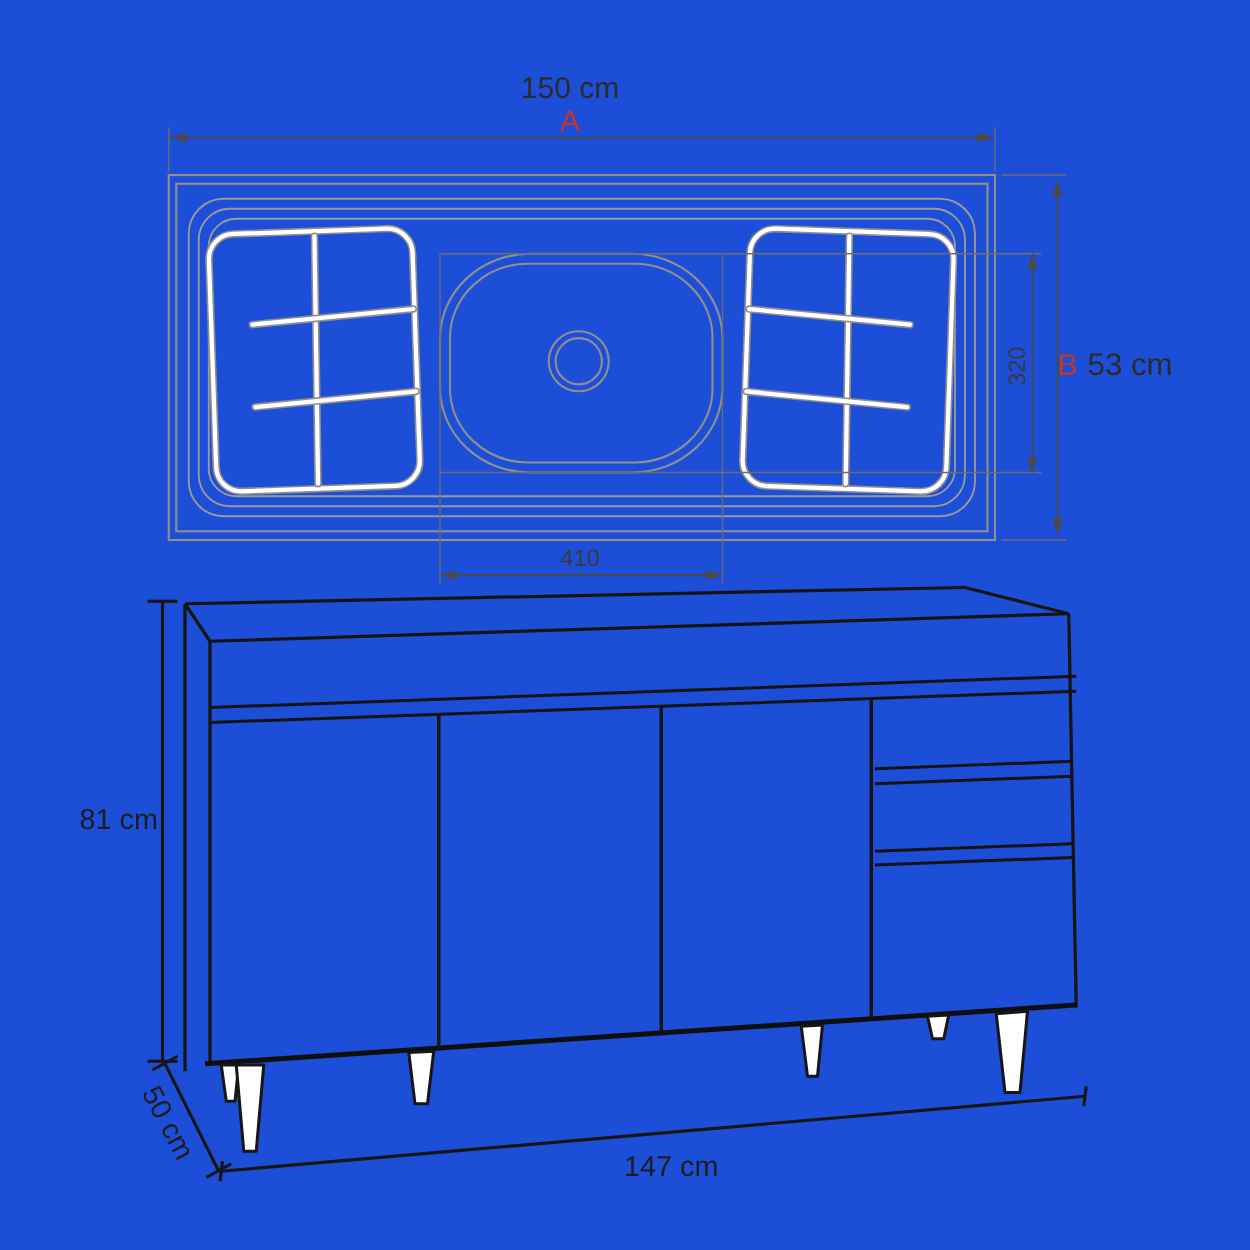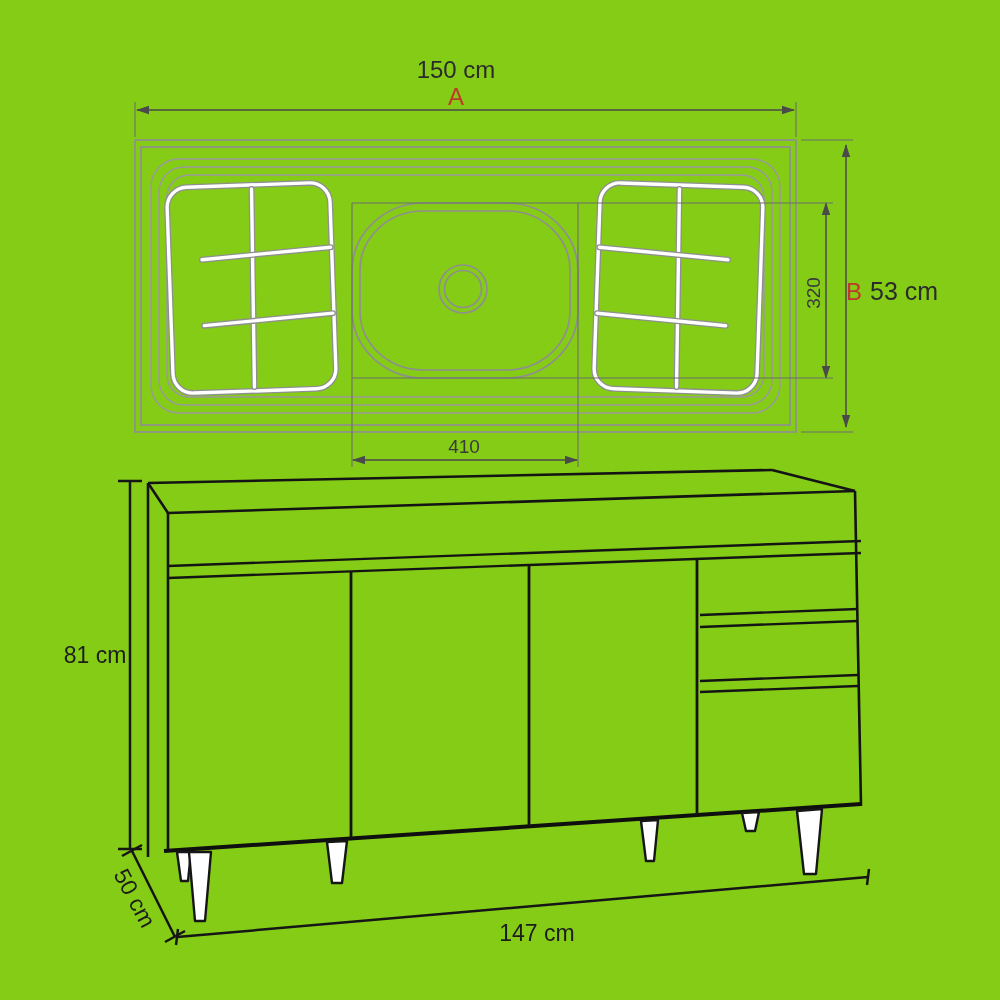--- a/index.html
+++ b/index.html
@@ -1,16 +1,16 @@
 <!DOCTYPE html>
 <html><head>
 <meta charset="utf-8">
 <style>
   html,body{margin:0;padding:0;background:#ffffff;}
-  #stage{position:relative;width:1000px;height:1000px;background:#84cc16;overflow:hidden;
+  #stage{position:relative;width:1000px;height:1000px;background:#1d4ed8;overflow:hidden;
          font-family:"Liberation Sans", sans-serif;}
   svg{display:block;}
   
   .sink-line{fill:none;stroke:#8f8f8f;stroke-width:1.7;}
   .sink-thin{fill:none;stroke:#9a9a9a;stroke-width:1.5;}
   .channel-out{fill:none;stroke:#8f8f8f;stroke-width:6;stroke-linecap:round;stroke-linejoin:round;}
   .channel-in{fill:none;stroke:#ffffff;stroke-width:3.4;stroke-linecap:round;stroke-linejoin:round;}
   
   .ext{fill:none;stroke:#6d6d6d;stroke-width:1.1;}
   .dim{fill:none;stroke:#4a4a4a;stroke-width:1.5;}

